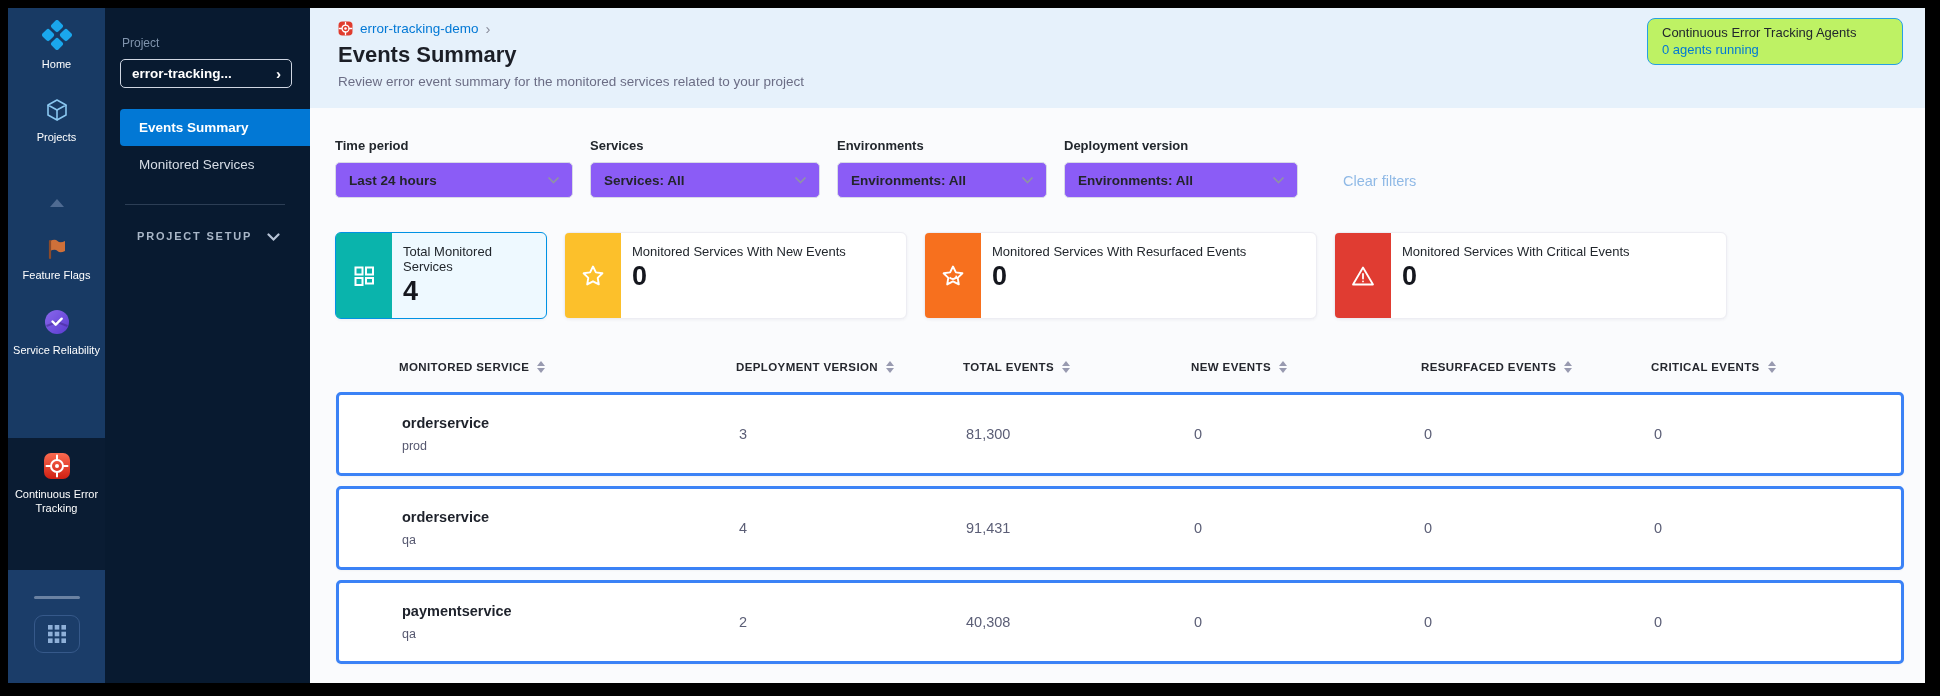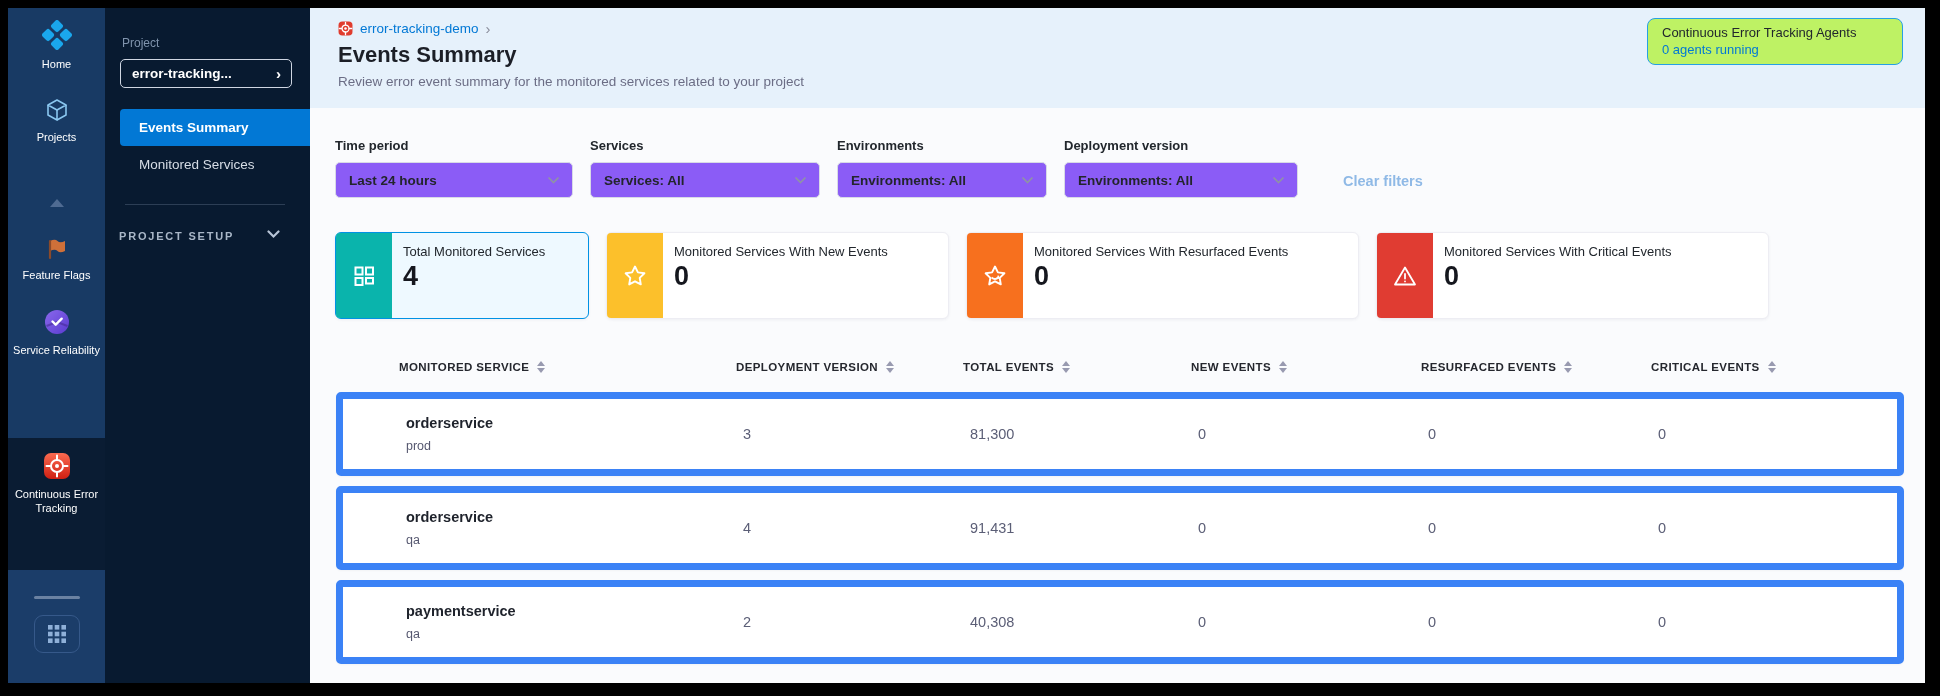--- a/index.html
+++ b/index.html
@@ -20,21 +20,21 @@
   
   .sidebar { width:205px; flex:none; background:#081a30; padding-top:28px; }
   .proj-label { color:#8094ad; font-size:12px; margin-left:17px; }
   .proj-select { margin:9px 0 0 15px; width:172px; height:29px; border:1px solid #cfd6e2; border-radius:5px; display:flex; align-items:center; justify-content:space-between; padding:0 10px 0 11px; cursor:pointer; }
   .proj-select .name { color:#fff; font-size:13.5px; font-weight:bold; }
   .proj-select .chev { color:#fff; font-size:15px; font-weight:bold; line-height:1; }
   .side-nav { margin-top:21px; }
   .side-item { height:37px; margin-left:15px; display:flex; align-items:center; padding-left:19px; color:#d6dde6; font-size:13.5px; cursor:pointer; }
   .side-item.active { background:#0278d5; color:#fff; border-radius:4px 0 0 4px; font-weight:bold; }
   .side-div { height:1px; background:#2c3e55; margin:21px 25px 0 20px; }
-  .side-section { margin:25px 30px 0 14px; display:flex; align-items:flex-start; justify-content:space-between; cursor:pointer; }
+  .side-section { margin:25px 30px 0 32px; display:flex; align-items:flex-end; justify-content:space-between; cursor:pointer; }
   .side-section span { color:#a9b7c8; font-size:11px; letter-spacing:1.8px; font-weight:bold; }
 
   
   .main { flex:1; display:flex; flex-direction:column; min-width:0; }
   .hdr { height:100px; flex:none; background:#e6f1fb; padding:12px 22px 0 28px; position:relative; }
   .crumbs { display:flex; align-items:center; gap:7px; }
   .crumb-link { color:#0278d5; font-size:13.5px; cursor:pointer; }
   .crumb-chev { color:#8a8d9b; font-size:15px; }
   .page-title { margin-top:5px; font-size:22px; font-weight:bold; color:#1c1f27; }
   .page-sub { margin-top:6px; font-size:13.5px; color:#6b6d85; }
@@ -45,43 +45,43 @@
   .content { flex:1; padding:30px 20px 0 25px; }
 
   
   .filters { display:flex; }
   .filter { margin-right:17px; }
   .filter:nth-child(1) .select{ width:238px; } .filter:nth-child(2) .select{ width:230px; }
   .filter:nth-child(3) .select{ width:210px; } .filter:nth-child(4) .select{ width:234px; }
   .f-label { font-size:13px; font-weight:bold; color:#22272d; margin-bottom:9px; }
   .select { height:36px; background:#8b5cf6; border:1px solid #d8dae6; border-radius:5px; display:flex; align-items:center; justify-content:space-between; padding:0 12px 0 13px; cursor:pointer; }
   .select .val { font-size:13.5px; font-weight:600; color:#23252c; }
-  .clear-filters { align-self:flex-end; margin:0 0 9px 28px; color:#8fb9e6; font-size:14.5px; font-weight:bold; cursor:pointer; }
+  .clear-filters { align-self:flex-end; margin:0 0 9px 28px; color:#8fb9e6; font-size:14.5px; font-weight:normal; cursor:pointer; }
 
   
   .cards { display:flex; gap:17px; margin-top:34px; }
   .card { height:87px; display:flex; background:#fff; border:1px solid #ededf3; border-radius:6px; box-shadow:0 1px 3px rgba(35,35,60,.06); cursor:pointer; }
   .card.selected { background:#eef9ff; border:1.5px solid #0092e4; }
-  .card:nth-child(1){ width:254px; } .card:nth-child(2){ width:343px; }
+  .card:nth-child(1){ width:212px; } .card:nth-child(2){ width:343px; }
   .card:nth-child(3){ width:393px; } .card:nth-child(4){ width:393px; }
   .chip { width:56px; flex:none; border-radius:4px 0 0 4px; display:flex; align-items:center; justify-content:center; }
   .card-body { padding:11px 14px 0 11px; }
   .card-label { font-size:13px; color:#22272d; }
   .card-value { font-size:27px; font-weight:bold; color:#15171e; margin-top:2px; }
 
   
   .table { width:1568px; margin-left:1px; margin-top:33px; }
   .thead, .trow { display:grid; grid-template-columns:337px 227px 228px 230px 230px 1fr; padding-left:63px; align-items:center; }
   .thead { height:30px; }
   .th { display:flex; align-items:center; gap:8px; font-size:11.5px; font-weight:bold; letter-spacing:.4px; color:#25272e; cursor:pointer; }
   .sort { display:flex; flex-direction:column; gap:2px; }
   .sort i { display:block; width:0; height:0; border-left:4px solid transparent; border-right:4px solid transparent; }
   .sort .up { border-bottom:5px solid #989ab0; }
   .sort .dn { border-top:5px solid #989ab0; }
-  .trow { height:84px; background:#fff; border:7px solid #3b82f6; border-radius:5px; box-shadow:0 1px 2px rgba(40,41,61,.04); margin-top:10px; cursor:pointer; }
+  .trow { height:84px; background:#fff; border:3px solid #3b82f6; border-radius:5px; box-shadow:0 1px 2px rgba(40,41,61,.04); margin-top:10px; cursor:pointer; }
   .trow:first-of-type { margin-top:15px; }
   .svc-name { font-size:14.5px; font-weight:bold; color:#1e222b; }
   .svc-env { font-size:12.5px; color:#565870; margin-top:8px; }
   .cell { font-size:14.5px; color:#5b5e76; }
 
   svg { display:block; }
 </style>
 </head>
 <body>
 

